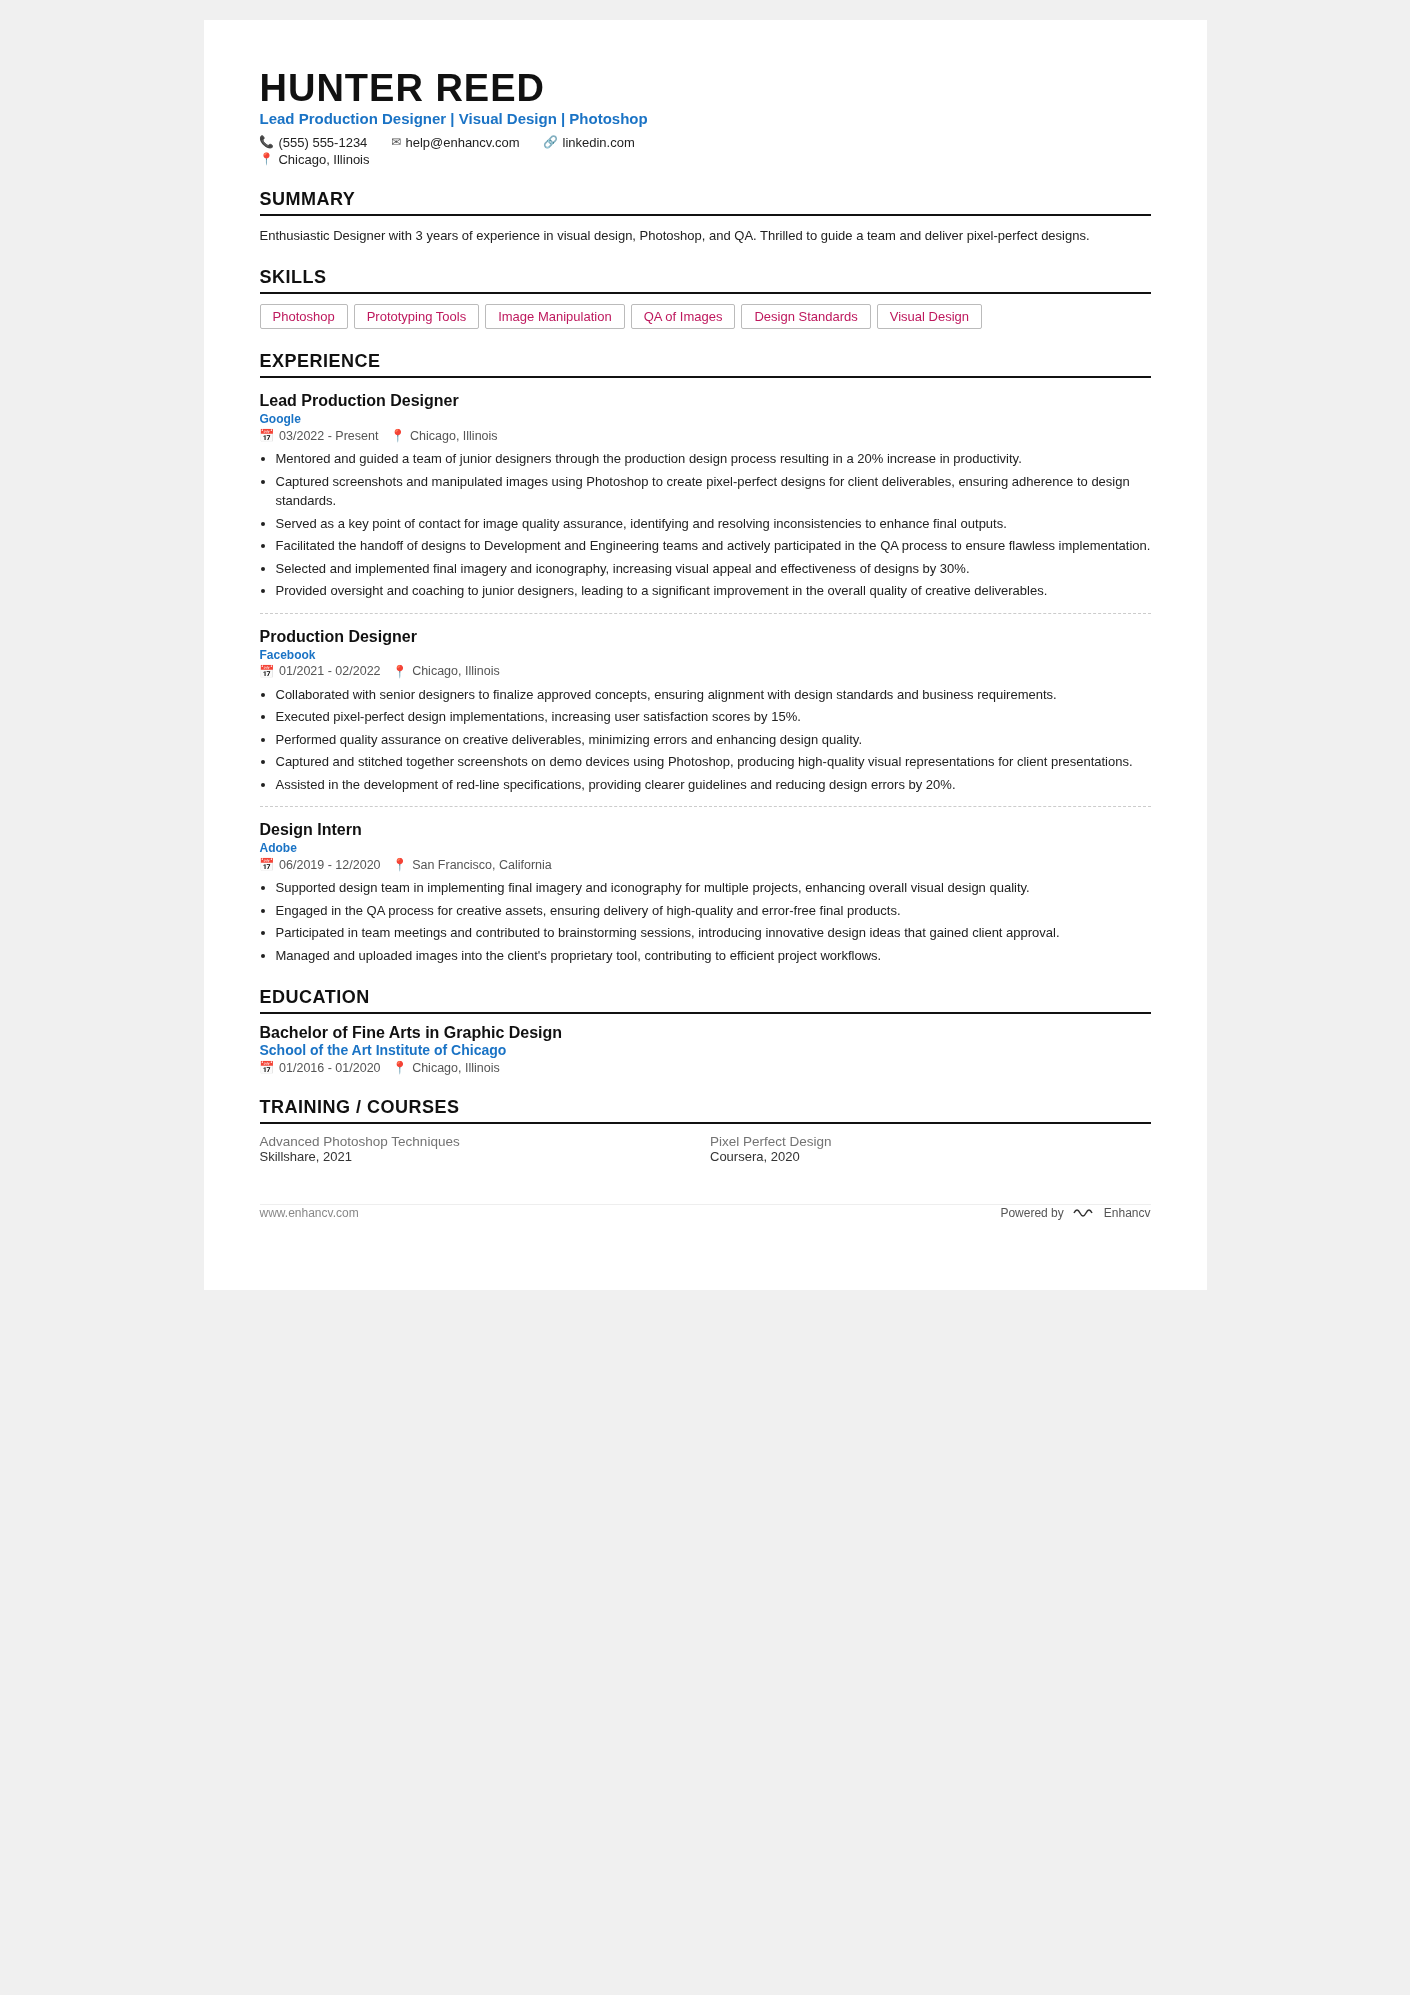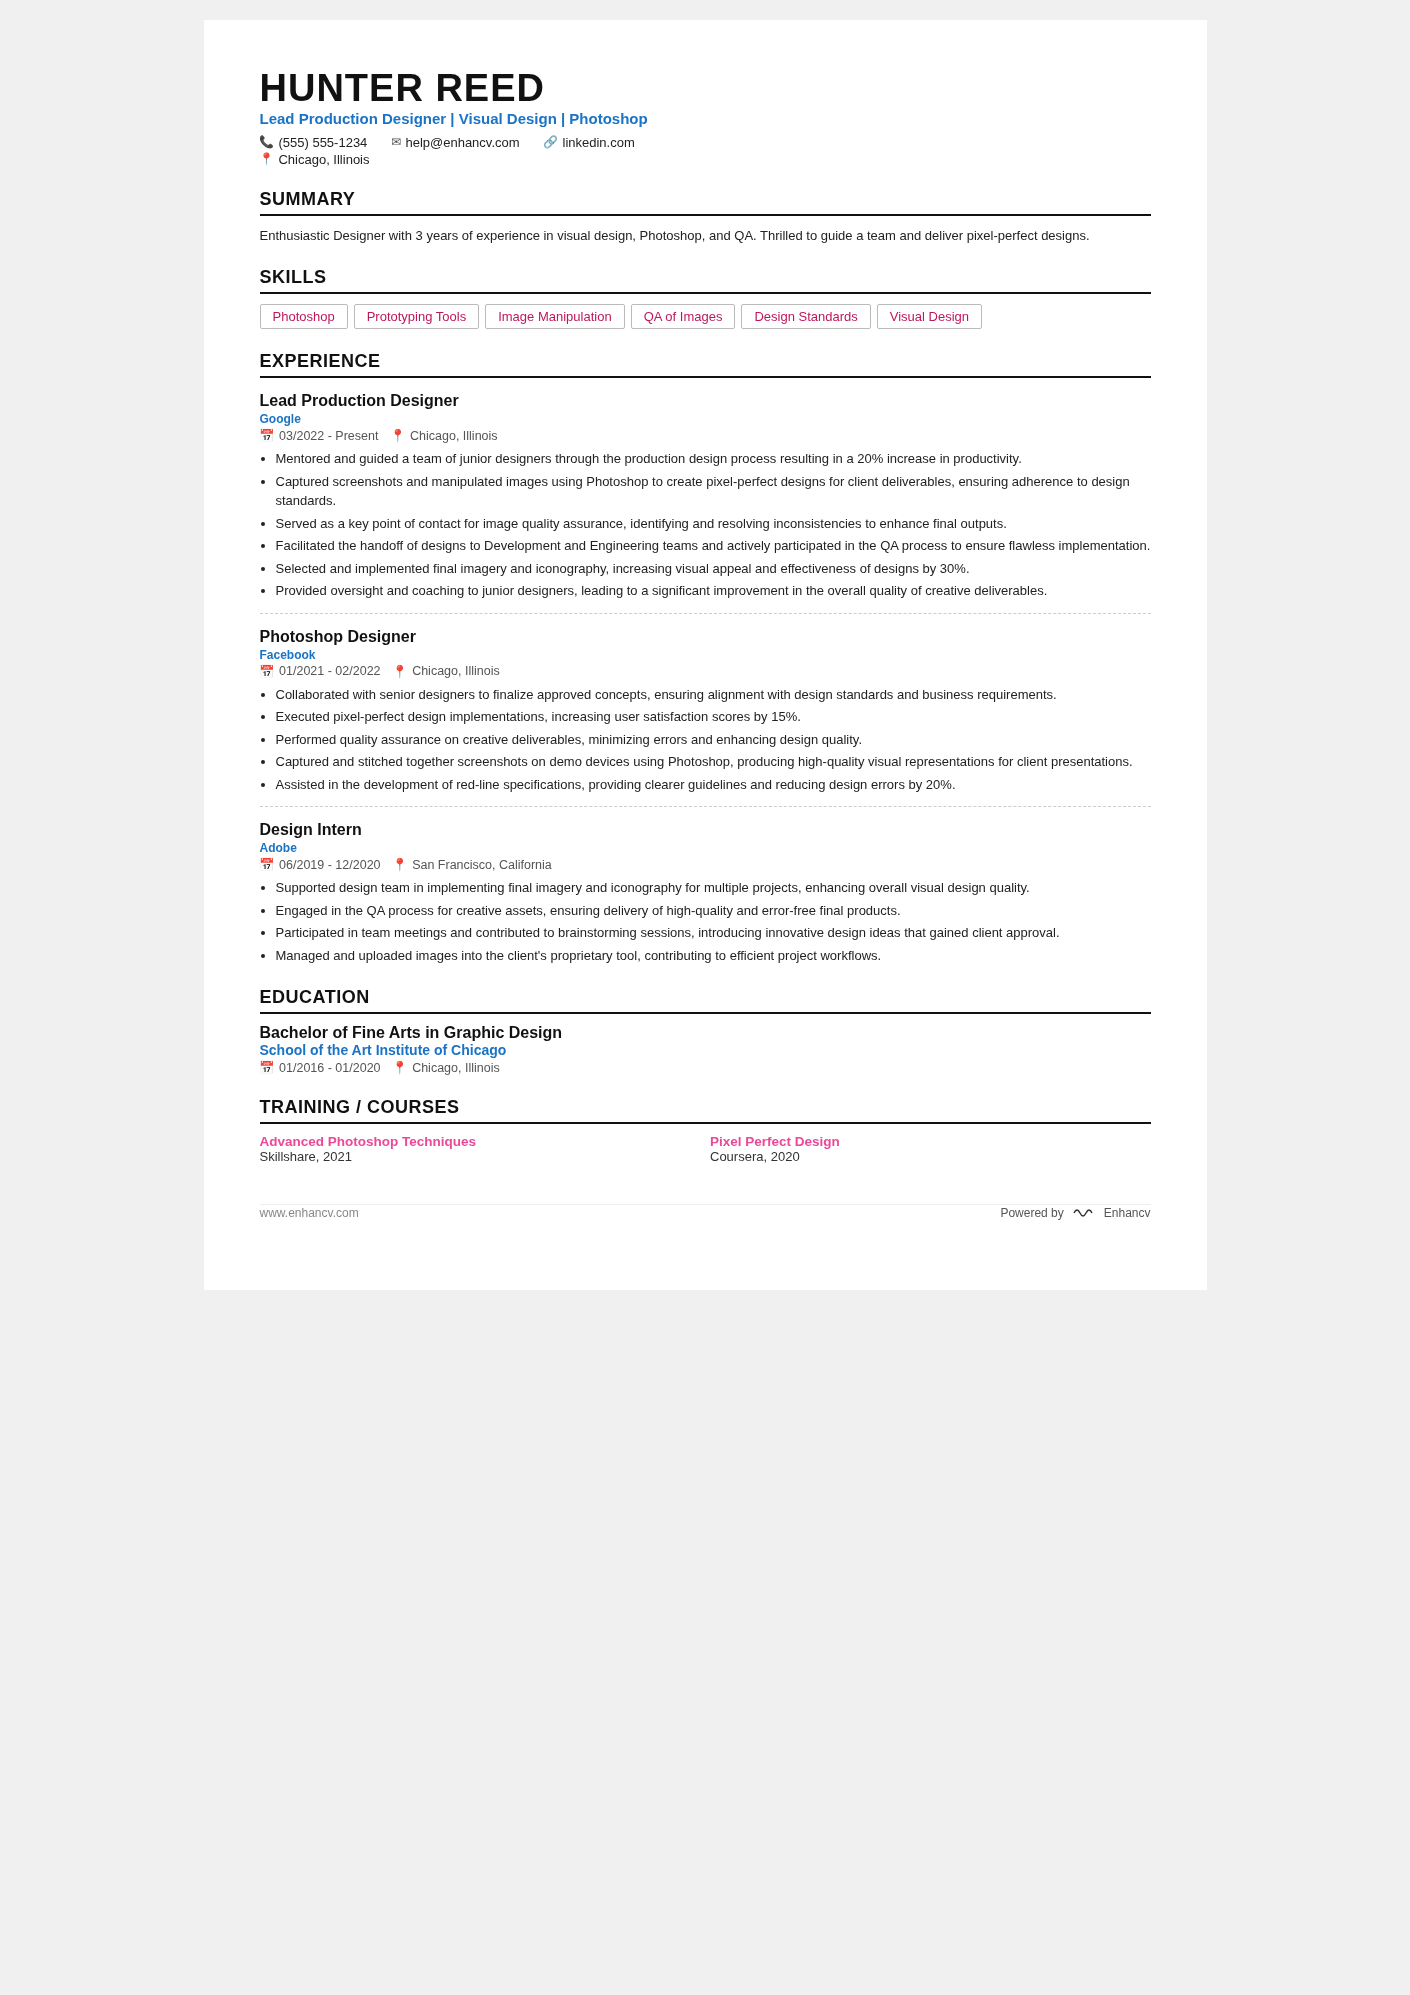--- a/index.html
+++ b/index.html
@@ -129,22 +129,22 @@
       margin-bottom: 2px;
     }
     .courses-grid {
       display: grid;
       grid-template-columns: 1fr 1fr;
       gap: 10px;
     }
     .course-item {}
     .course-name {
       font-size: 13.5px;
-      font-weight: 700;
-      color: #ec4899;
+      font-weight: 400;
+      color: #737373;
     }
     .course-detail {
       font-size: 13px;
       color: #333;
     }
     .footer {
       margin-top: 40px;
       display: flex;
       justify-content: space-between;
       align-items: center;
@@ -228,21 +228,21 @@
         <li>Captured screenshots and manipulated images using Photoshop to create pixel-perfect designs for client deliverables, ensuring adherence to design standards.</li>
         <li>Served as a key point of contact for image quality assurance, identifying and resolving inconsistencies to enhance final outputs.</li>
         <li>Facilitated the handoff of designs to Development and Engineering teams and actively participated in the QA process to ensure flawless implementation.</li>
         <li>Selected and implemented final imagery and iconography, increasing visual appeal and effectiveness of designs by 30%.</li>
         <li>Provided oversight and coaching to junior designers, leading to a significant improvement in the overall quality of creative deliverables.</li>
       </ul>
       <hr class="job-separator">
     </div>
 
     <div>
-      <div class="job-title">Photoshop Designer</div>
+      <div class="job-title">Production Designer</div>
       <div class="company-name">Facebook</div>
       <div class="job-meta">
         <span class="job-meta-item">
           <span>📅</span>
           <span>01/2021 - 02/2022</span>
         </span>
         <span class="job-meta-item">
           <span>📍</span>
           <span>Chicago, Illinois</span>
         </span>

